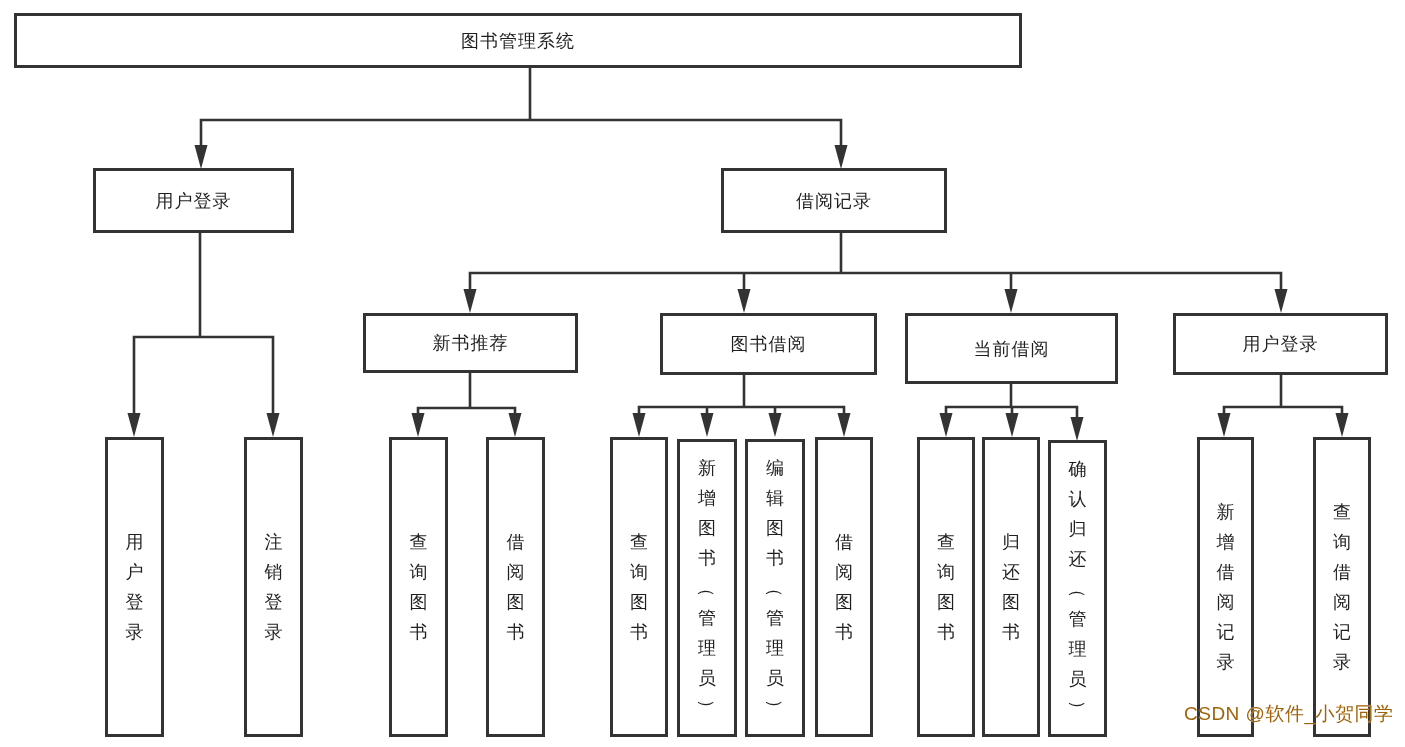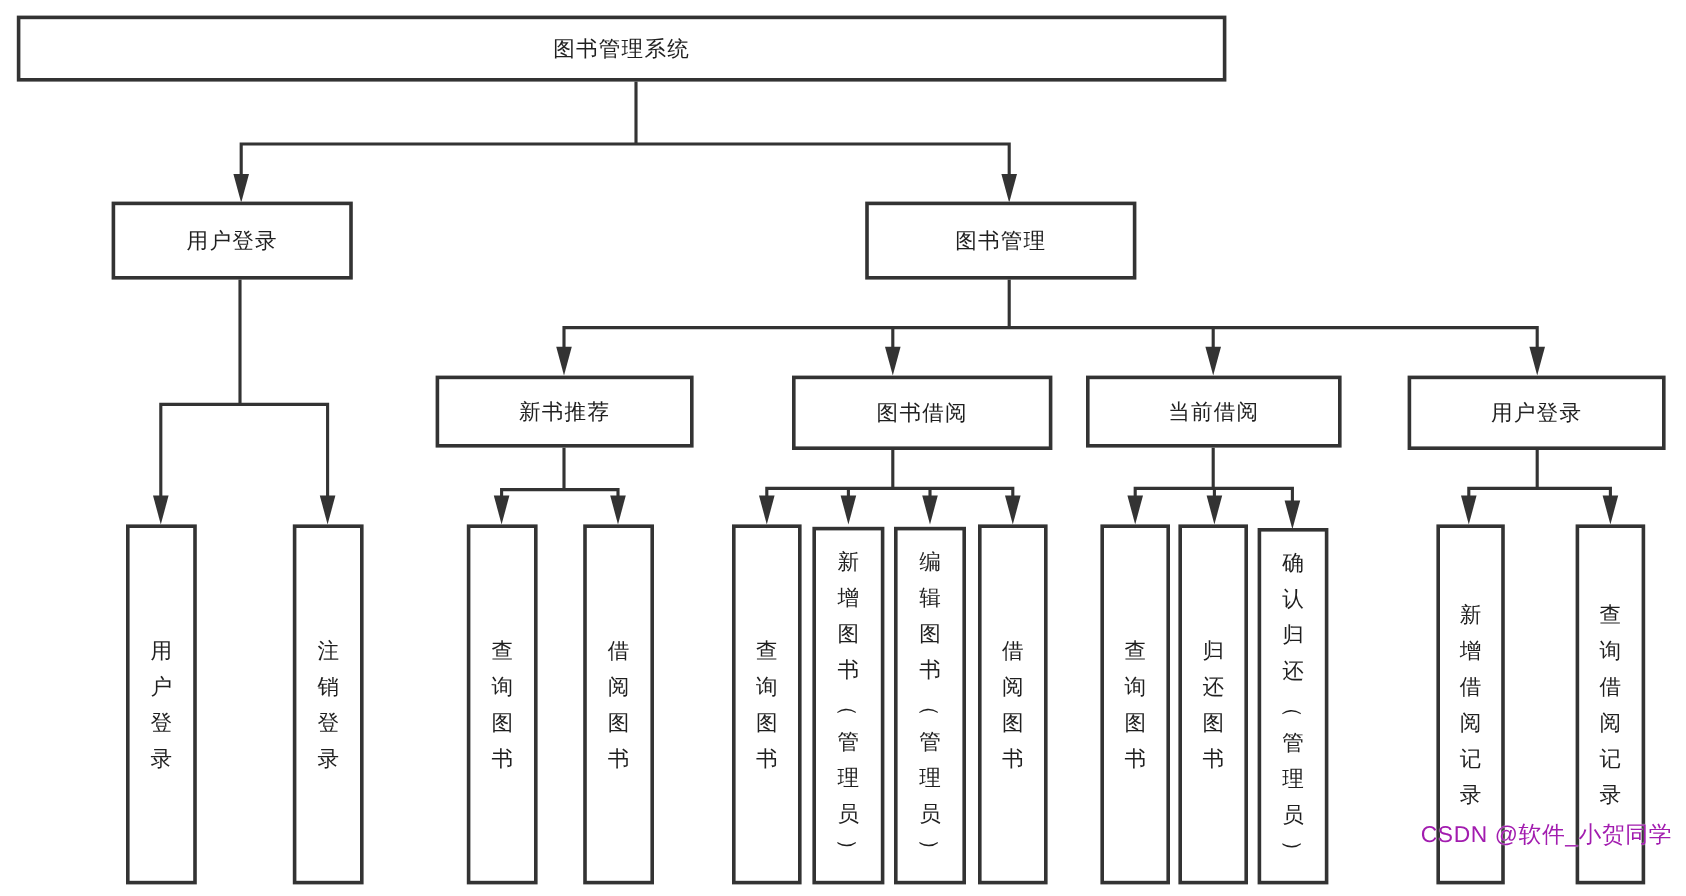--- a/index.html
+++ b/index.html
@@ -10,22 +10,22 @@
   .wires{position:absolute;left:0;top:0;width:1405px;height:747px;}
   .node{
     position:absolute;background:#ffffff;border:3px solid #333333;box-sizing:border-box;
     display:flex;align-items:center;justify-content:center;
     font-size:18px;letter-spacing:1px;line-height:1;
   }
   .vtext{display:flex;flex-direction:column;align-items:center;gap:12px;letter-spacing:0;}
   .vtext .ch{display:block;line-height:1;}
   .vtext .paren{transform:rotate(90deg);}
   .watermark{
-    position:absolute;left:1184px;top:683px;z-index:5;
-    font-size:19px;letter-spacing:0.5px;color:#a21caf;white-space:nowrap;
+    position:absolute;left:1184px;top:701px;z-index:5;
+    font-size:19px;letter-spacing:0.5px;color:#a16207;white-space:nowrap;
     text-shadow:0 0 1px #ffffff;
   }
 </style>
 </head>
 <body>
 
 <div class="stage">
 
   <svg class="wires" viewBox="0 0 1405 747" aria-hidden="true">
     <path d="M530 68V120 M201 120H841 M201 120V147 M841 120V147
@@ -59,30 +59,30 @@
   </svg>
 
   <div class="node" style="left:14px;top:13px;width:1008px;height:55px">
     <span>图书管理系统</span>
   </div>
 
   <div class="node" style="left:93px;top:168px;width:201px;height:65px">
     <span>用户登录</span>
   </div>
   <div class="node" style="left:721px;top:168px;width:226px;height:65px">
-    <span>图书管理</span>
+    <span>借阅记录</span>
   </div>
 
   <div class="node" style="left:363px;top:313px;width:215px;height:60px">
     <span>新书推荐</span>
   </div>
   <div class="node" style="left:660px;top:313px;width:217px;height:62px">
     <span>图书借阅</span>
   </div>
-  <div class="node" style="left:905px;top:313px;width:213px;height:60px">
+  <div class="node" style="left:905px;top:313px;width:213px;height:71px">
     <span>当前借阅</span>
   </div>
   <div class="node" style="left:1173px;top:313px;width:215px;height:62px">
     <span>用户登录</span>
   </div>
 
   <div class="node" style="left:105px;top:437px;width:59px;height:300px">
     <span class="vtext">
         <span class="ch">用</span>
         <span class="ch">户</span>

